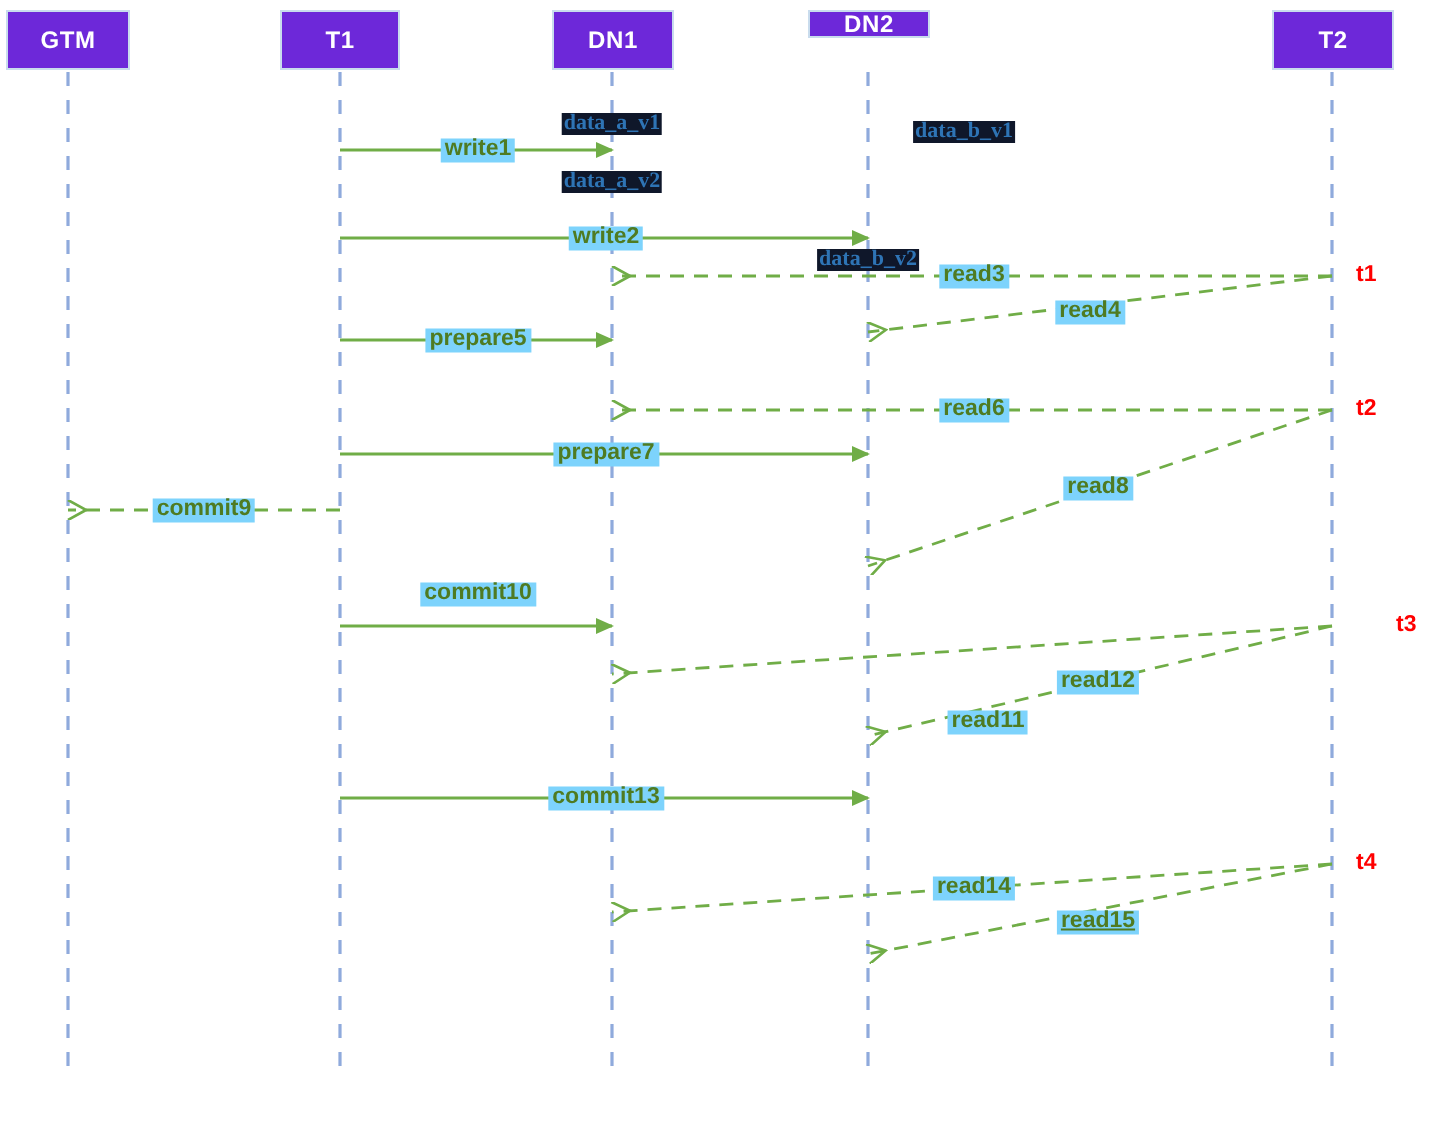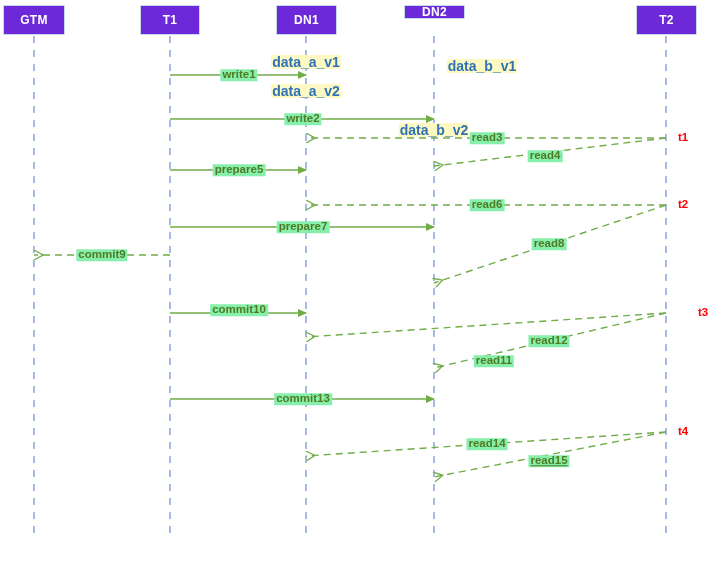--- a/index.html
+++ b/index.html
@@ -35,36 +35,37 @@
     display: flex;
     align-items: center;
     justify-content: center;
     letter-spacing: 0.3px;
   }
   .msg-label {
     position: absolute;
     font-size: 11.5px;
     font-weight: bold;
     color: #4F7B22;
-    background: #86efac;
+    background: #7dd3fc;
     padding: 0 2px;
     white-space: nowrap;
     transform: translate(-50%, -50%);
     line-height: 1;
   }
   .data-label {
     position: absolute;
-    font-size: 14px;
+    font-size: 11px;
     font-weight: bold;
     color: #2E74B5;
-    background: #fef9c3;
+    background: #0f172a;
     padding: 0 1px;
     white-space: nowrap;
     transform: translate(-50%, -50%);
     line-height: 1;
+    font-family: Liberation Serif, serif;
   }
   .ts-label {
     position: absolute;
     font-size: 11.5px;
     font-weight: bold;
     color: #FF0000;
     white-space: nowrap;
     transform: translateY(-50%);
     line-height: 1;
   }
@@ -129,21 +130,21 @@
   <div id="labels-layer">
       <div class="msg-label" style="left: 239px; top: 75px;">write1</div>
       <div class="msg-label" style="left: 303px; top: 119px;">write2</div>
       <div class="msg-label" style="left: 487px; top: 138px;">read3</div>
       <div class="msg-label" style="left: 545px; top: 156px;">read4</div>
       <div class="msg-label" style="left: 239px; top: 170px;">prepare5</div>
       <div class="msg-label" style="left: 487px; top: 205px;">read6</div>
       <div class="msg-label" style="left: 303px; top: 227px;">prepare7</div>
       <div class="msg-label" style="left: 549px; top: 244px;">read8</div>
       <div class="msg-label" style="left: 102px; top: 255px;">commit9</div>
-      <div class="msg-label" style="left: 239px; top: 310px;">commit10</div>
+      <div class="msg-label" style="left: 239px; top: 297px;">commit10</div>
       <div class="msg-label" style="left: 494px; top: 324px; margin-top: 37px;">read11</div>
       <div class="msg-label" style="left: 549px; top: 341px;">read12</div>
       <div class="msg-label" style="left: 303px; top: 399px;">commit13</div>
       <div class="msg-label" style="left: 487px; top: 444px;">read14</div>
       <div class="msg-label" style="left: 549px; top: 461px; text-decoration: underline;">read15</div>
       <div class="data-label" style="left: 306px; top: 62px;">data_a_v1</div>
       <div class="data-label" style="left: 306px; top: 91px;">data_a_v2</div>
       <div class="data-label" style="left: 434px; top: 66px; margin-left: 48px;">data_b_v1</div>
       <div class="data-label" style="left: 434px; top: 130px;">data_b_v2</div>
       <div class="ts-label" style="left: 678px; top: 138px;">t1</div>

